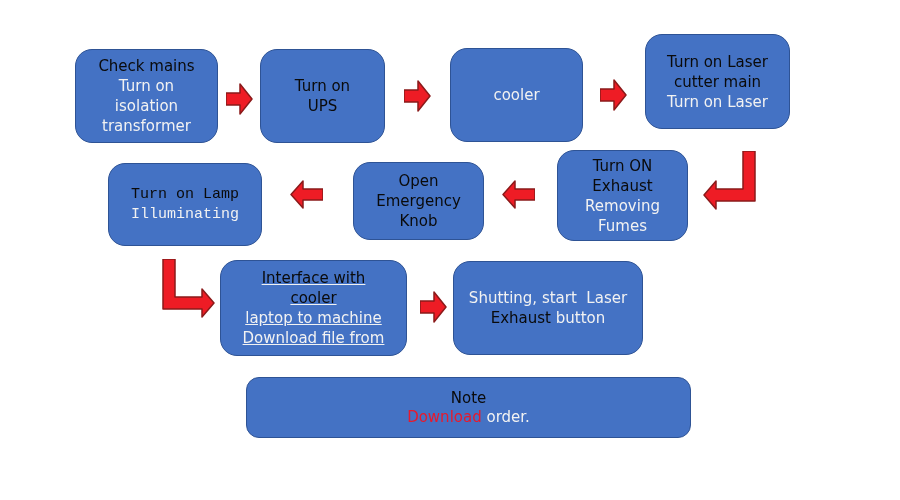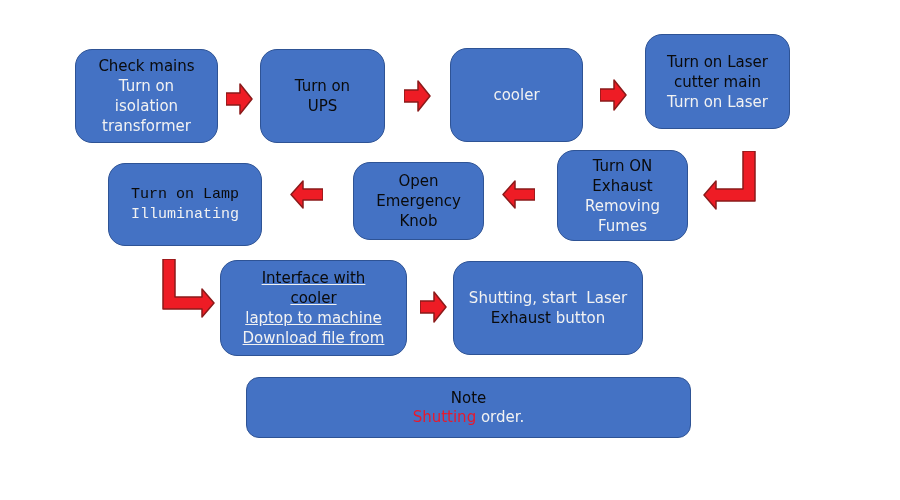--- a/index.html
+++ b/index.html
@@ -166,16 +166,16 @@
     </svg>
   </div>
 
   <div class="box b-finally">
     <div class="ln c-light">Shutting, start  Laser</div>
     <div class="ln"><span class="c-dark">Exhaust</span><span class="c-light"> button</span></div>
   </div>
 
   <div class="box b-note">
     <div class="ln c-dark">Note</div>
-    <div class="ln"><span class="c-red">Shutting</span><span class="c-light"> order.</span></div>
+    <div class="ln"><span class="c-red">Download</span><span class="c-light"> order.</span></div>
   </div>
 
 </div>
 
 </body></html>

